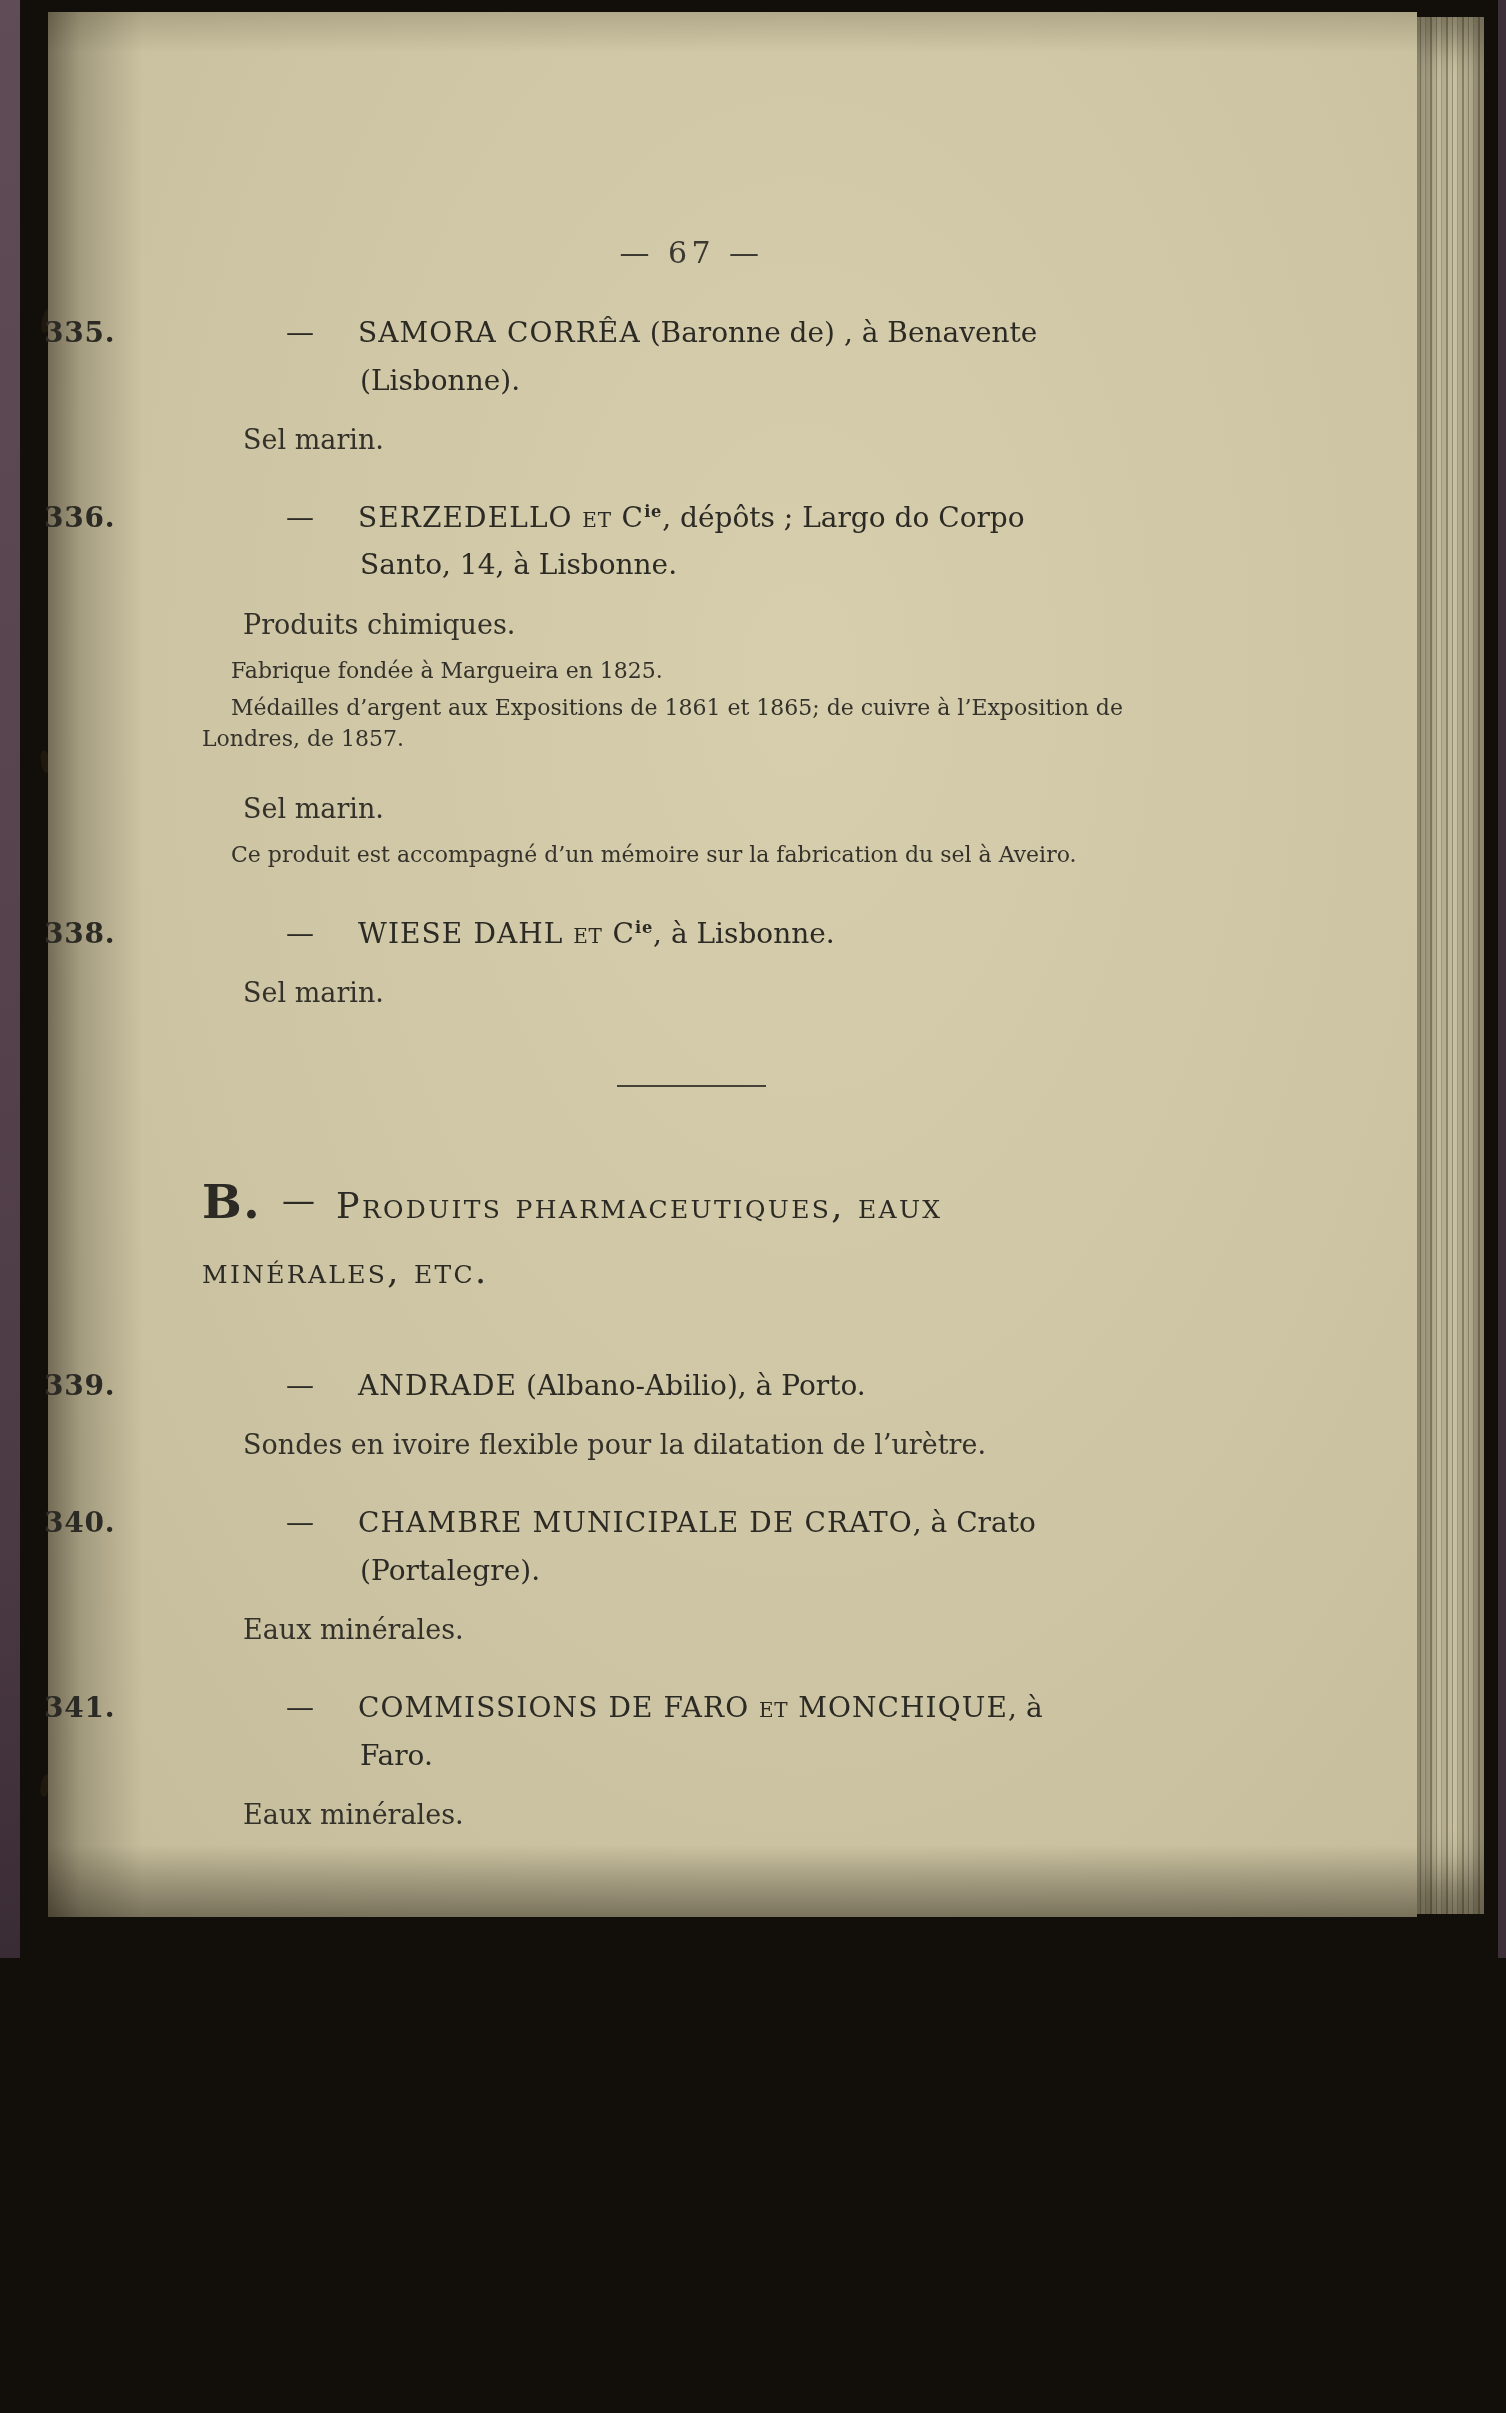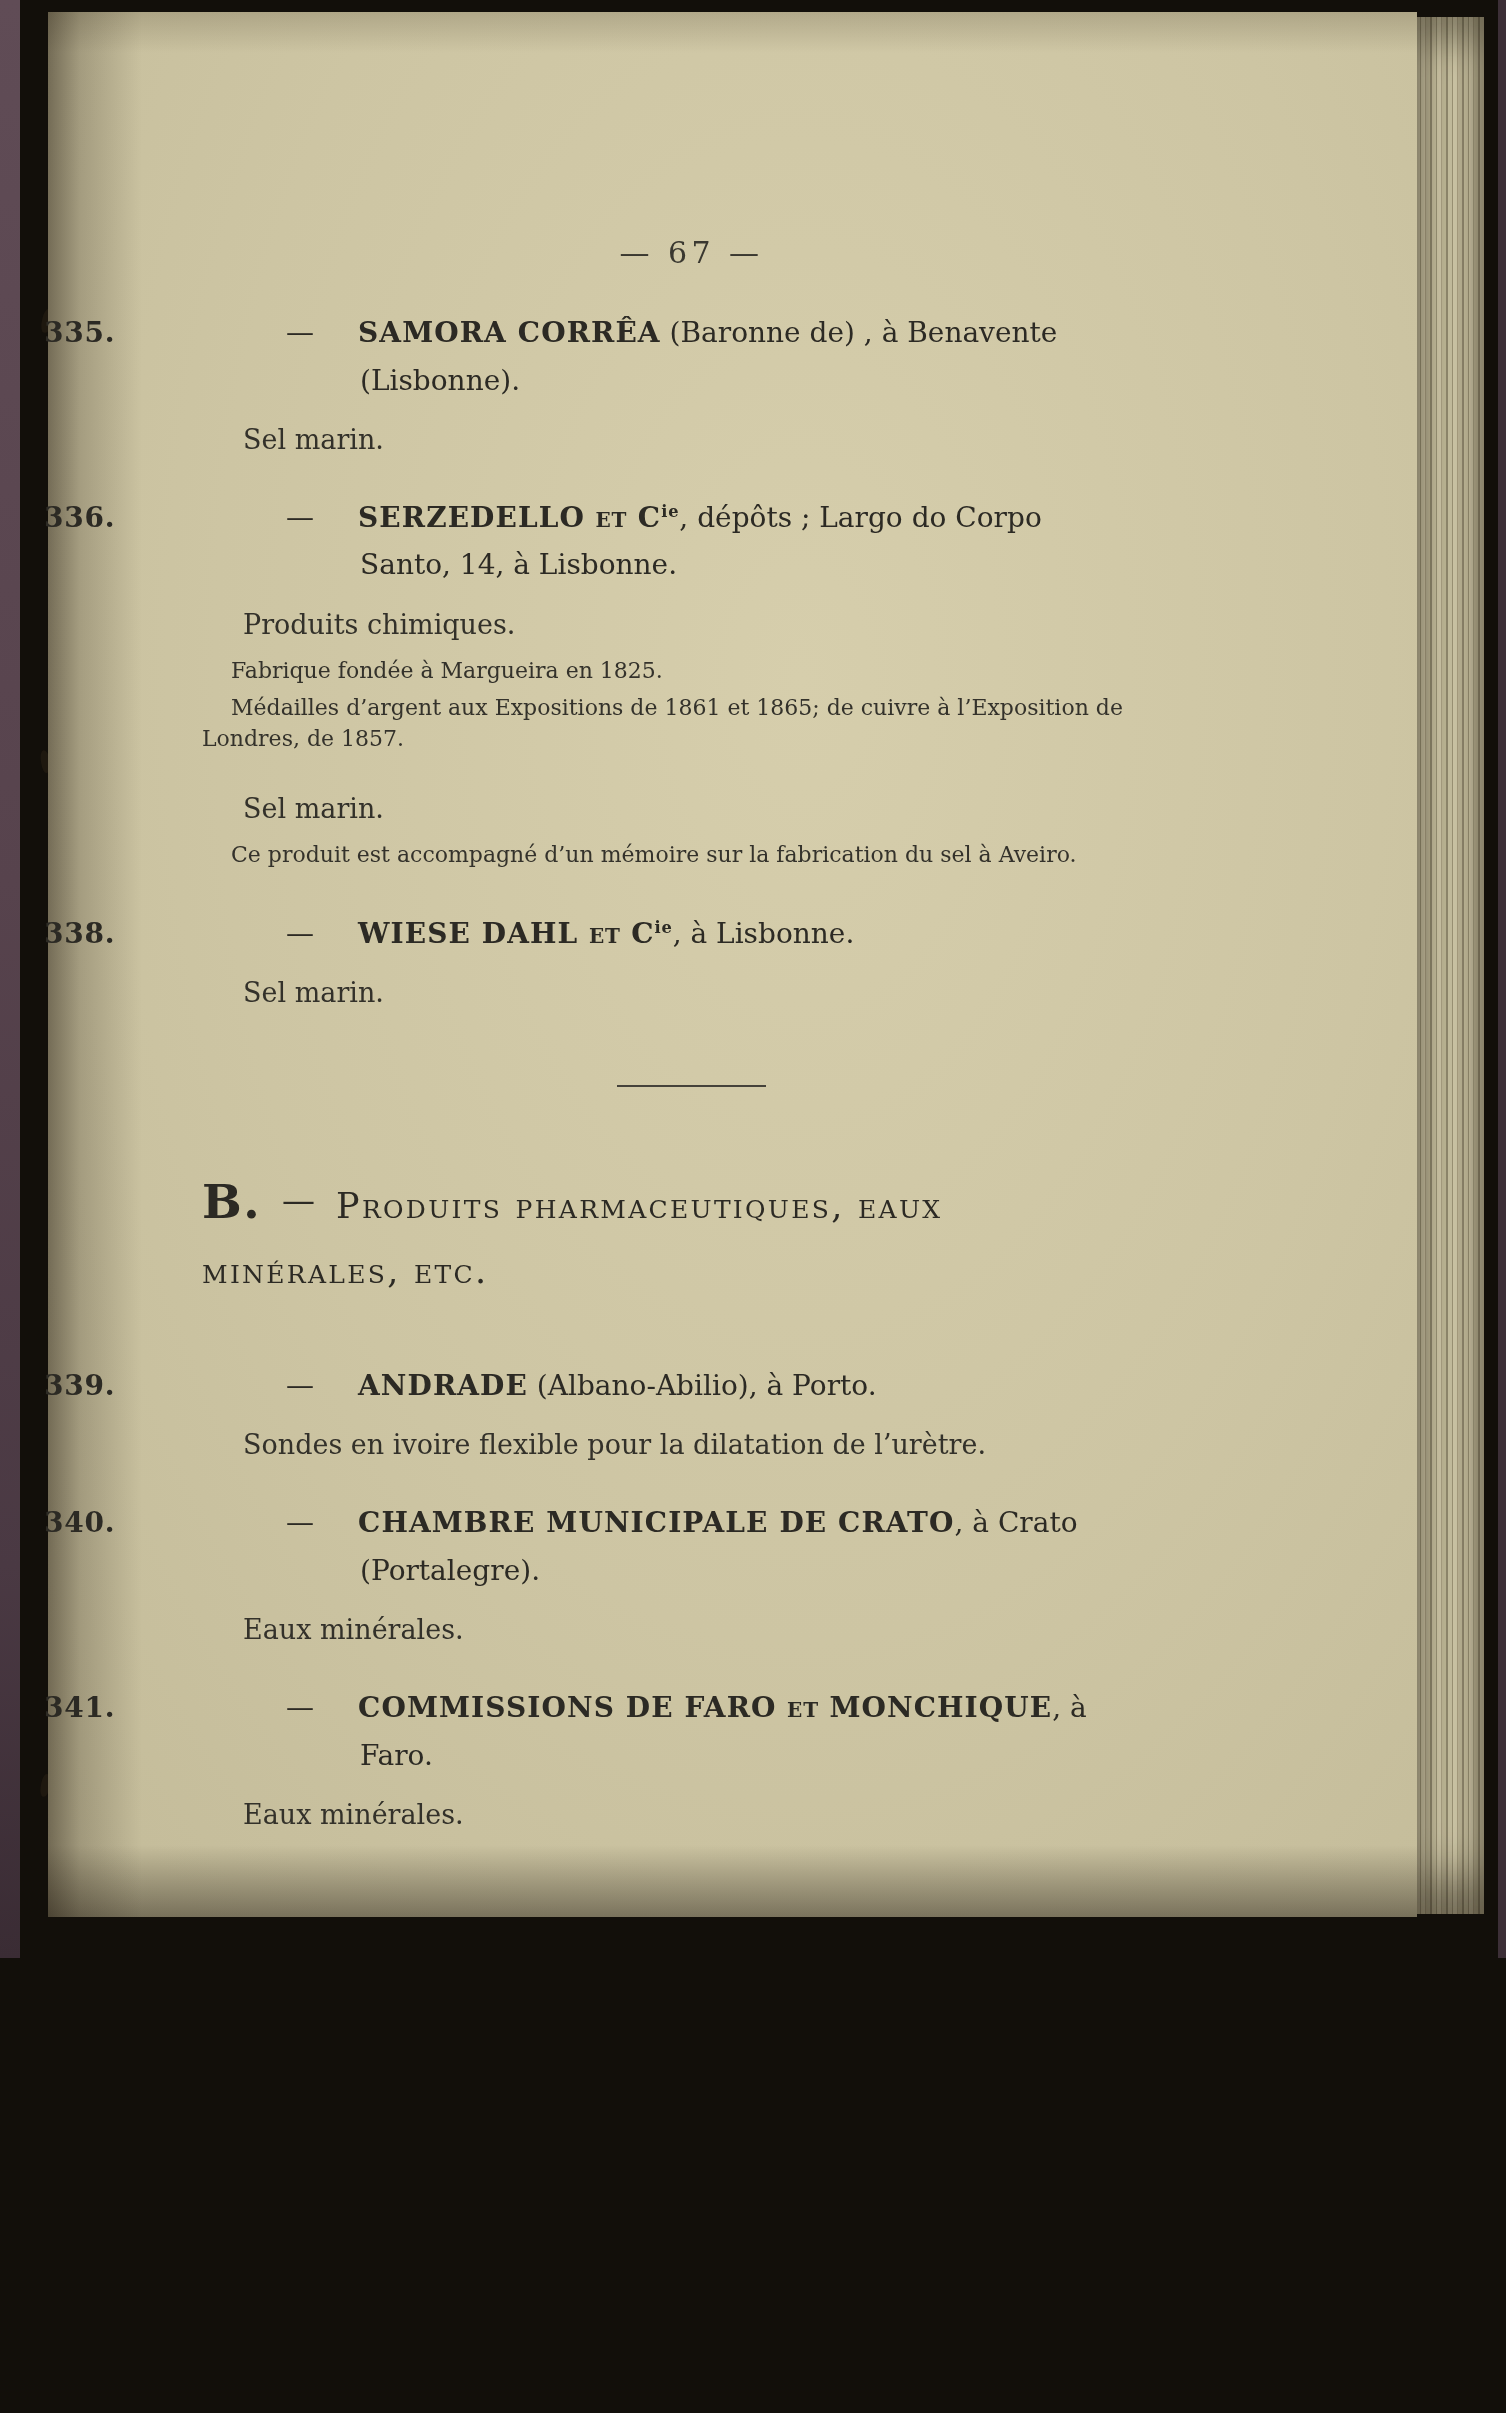--- a/index.html
+++ b/index.html
@@ -41,22 +41,22 @@
     font-size:30px;letter-spacing:4.5px;color:#3a3830;
   }
   .entries{margin-top:36px;}
   .entry{margin-top:39px;}
   .entry-heading{
     margin:0;font-size:28px;line-height:1.7;color:#2c2a24;
     padding-left:158px;text-indent:-158px;
   }
   .num{display:inline-block;min-width:84px;font-weight:700;letter-spacing:0.8px;}
   .dash{margin-right:44px;}
-  .seg-bold{font-weight:700;letter-spacing:1.1px;margin-top:16px;}
-  .seg-sc{font-variant:small-caps;font-weight:700;letter-spacing:0.8px;}
+  .seg-bold{font-weight:400;letter-spacing:1.1px;margin-top:16px;}
+  .seg-sc{font-variant:small-caps;font-weight:400;letter-spacing:0.8px;}
   .seg-sup{font-weight:700;vertical-align:super;font-size:58%;letter-spacing:0.8px;}
   .product{margin:19.6px 0 0 41px;font-size:27px;color:#33312a;}
   .notes{margin-top:15px;}
   .note{margin:6px 0 0 0;font-size:22px;line-height:1.42;text-indent:29px;color:#34322b;}
   .divider{
     width:149px;height:0;border:0;border-top:2.3px solid #45423a;
     margin:77px auto 0 auto;
   }
   .section-heading{margin-top:87px;color:#2c2a24;}
   .sec-letter{font-size:47px;font-weight:700;letter-spacing:1.5px;}

